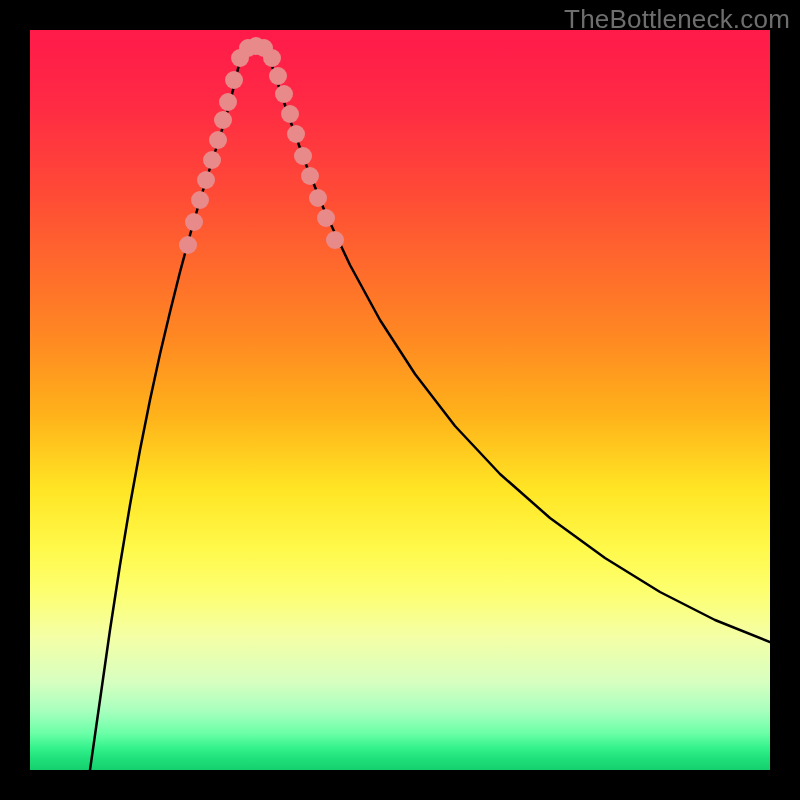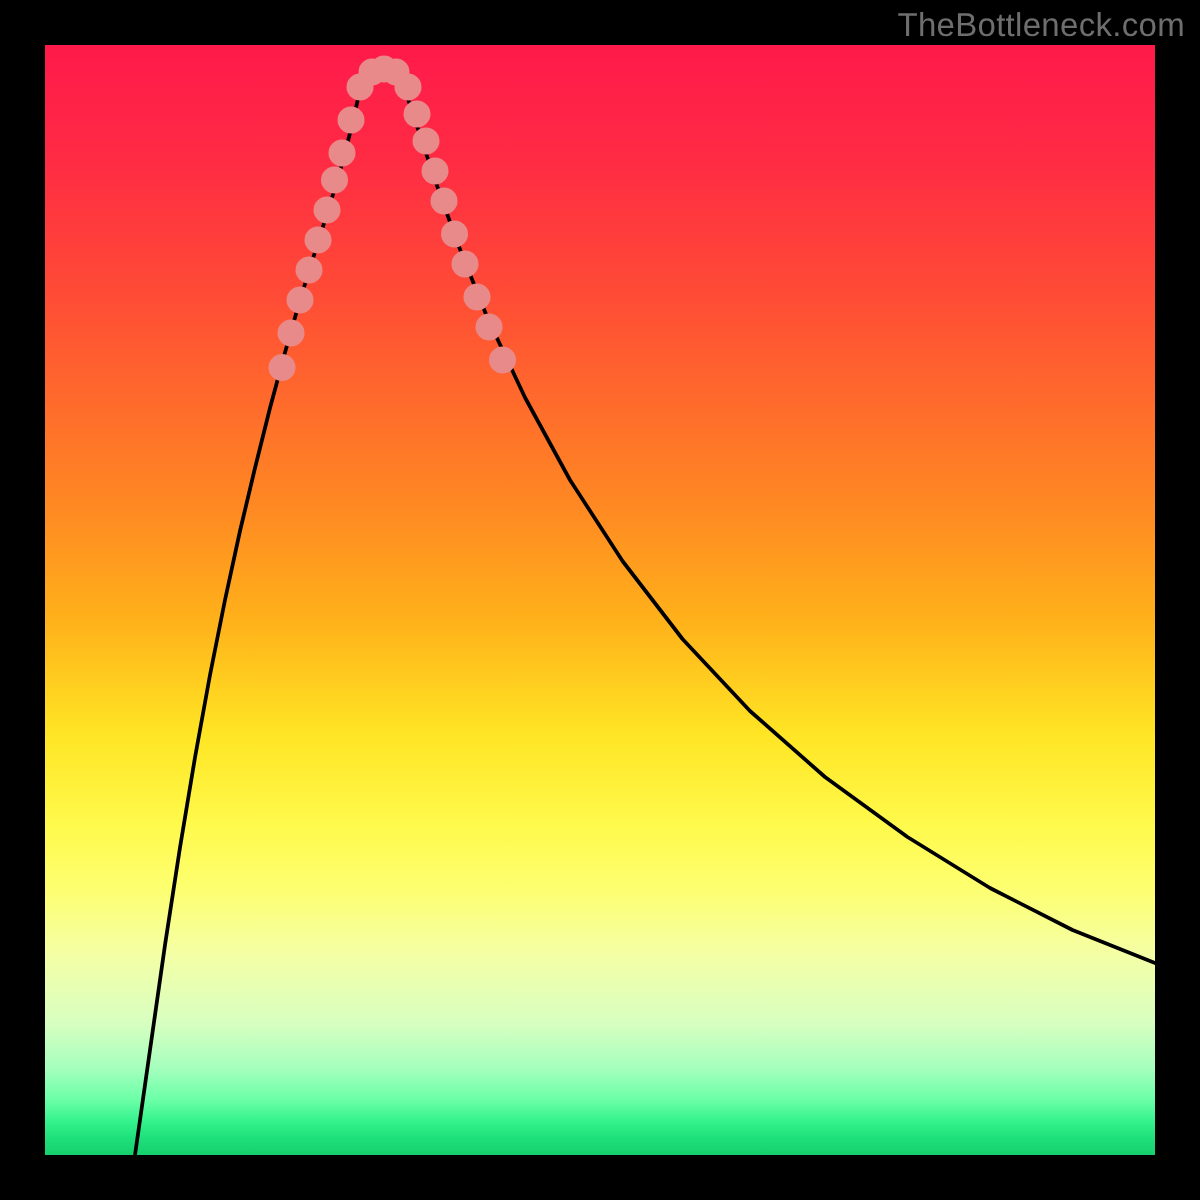--- a/index.html
+++ b/index.html
@@ -40,21 +40,21 @@
       #34f28c 97%,
       #1ee07a 98.5%,
       #16cf6e 100%
     );
   }
   .watermark {
     position: absolute;
     top: 4px;
     right: 10px;
     color: #6e6e6e;
-    font-size: 22px;
+    font-size: 26px;
     letter-spacing: 0.2px;
     font-weight: 500;
     user-select: none;
     text-align: right;
   }
   svg {
     position: absolute;
     left: 0;
     top: 0;
   }

